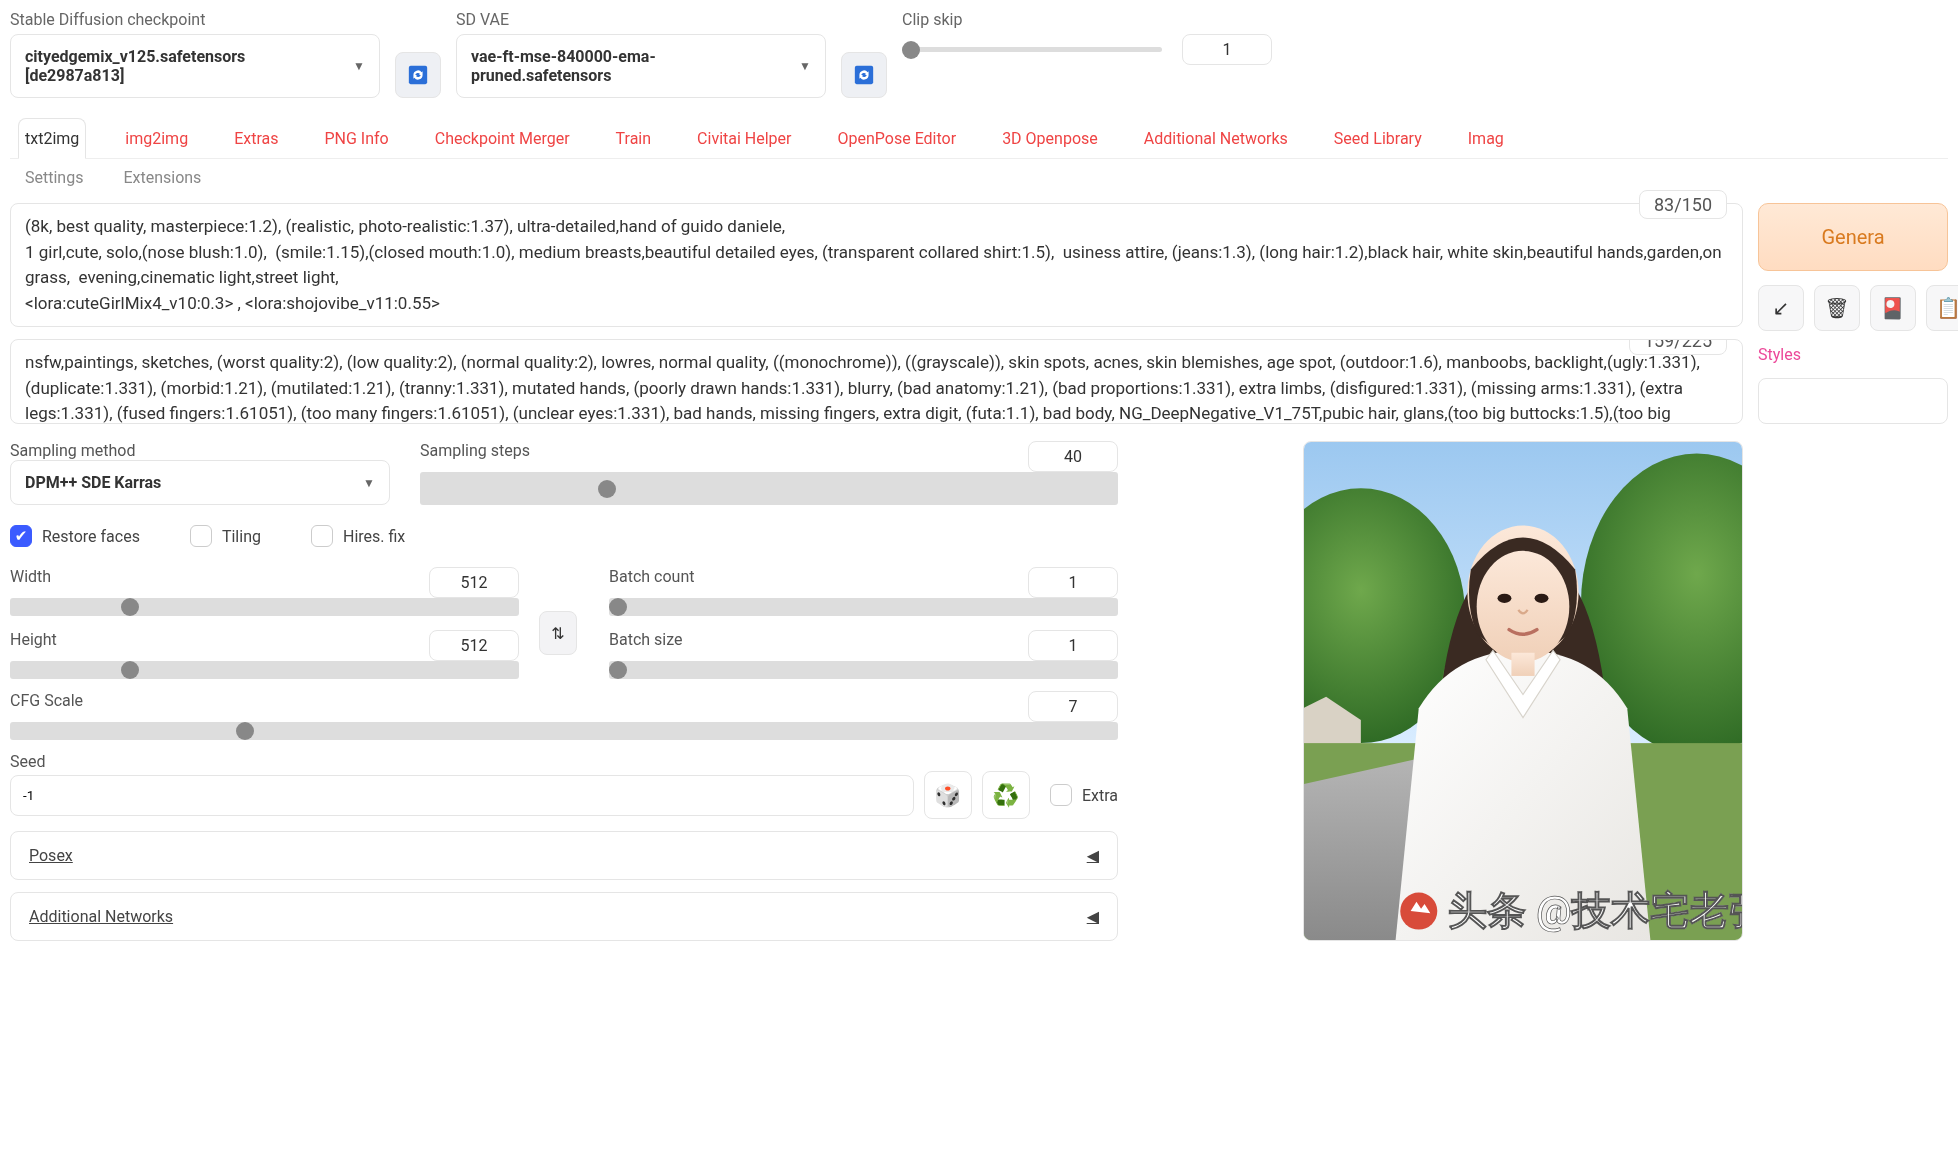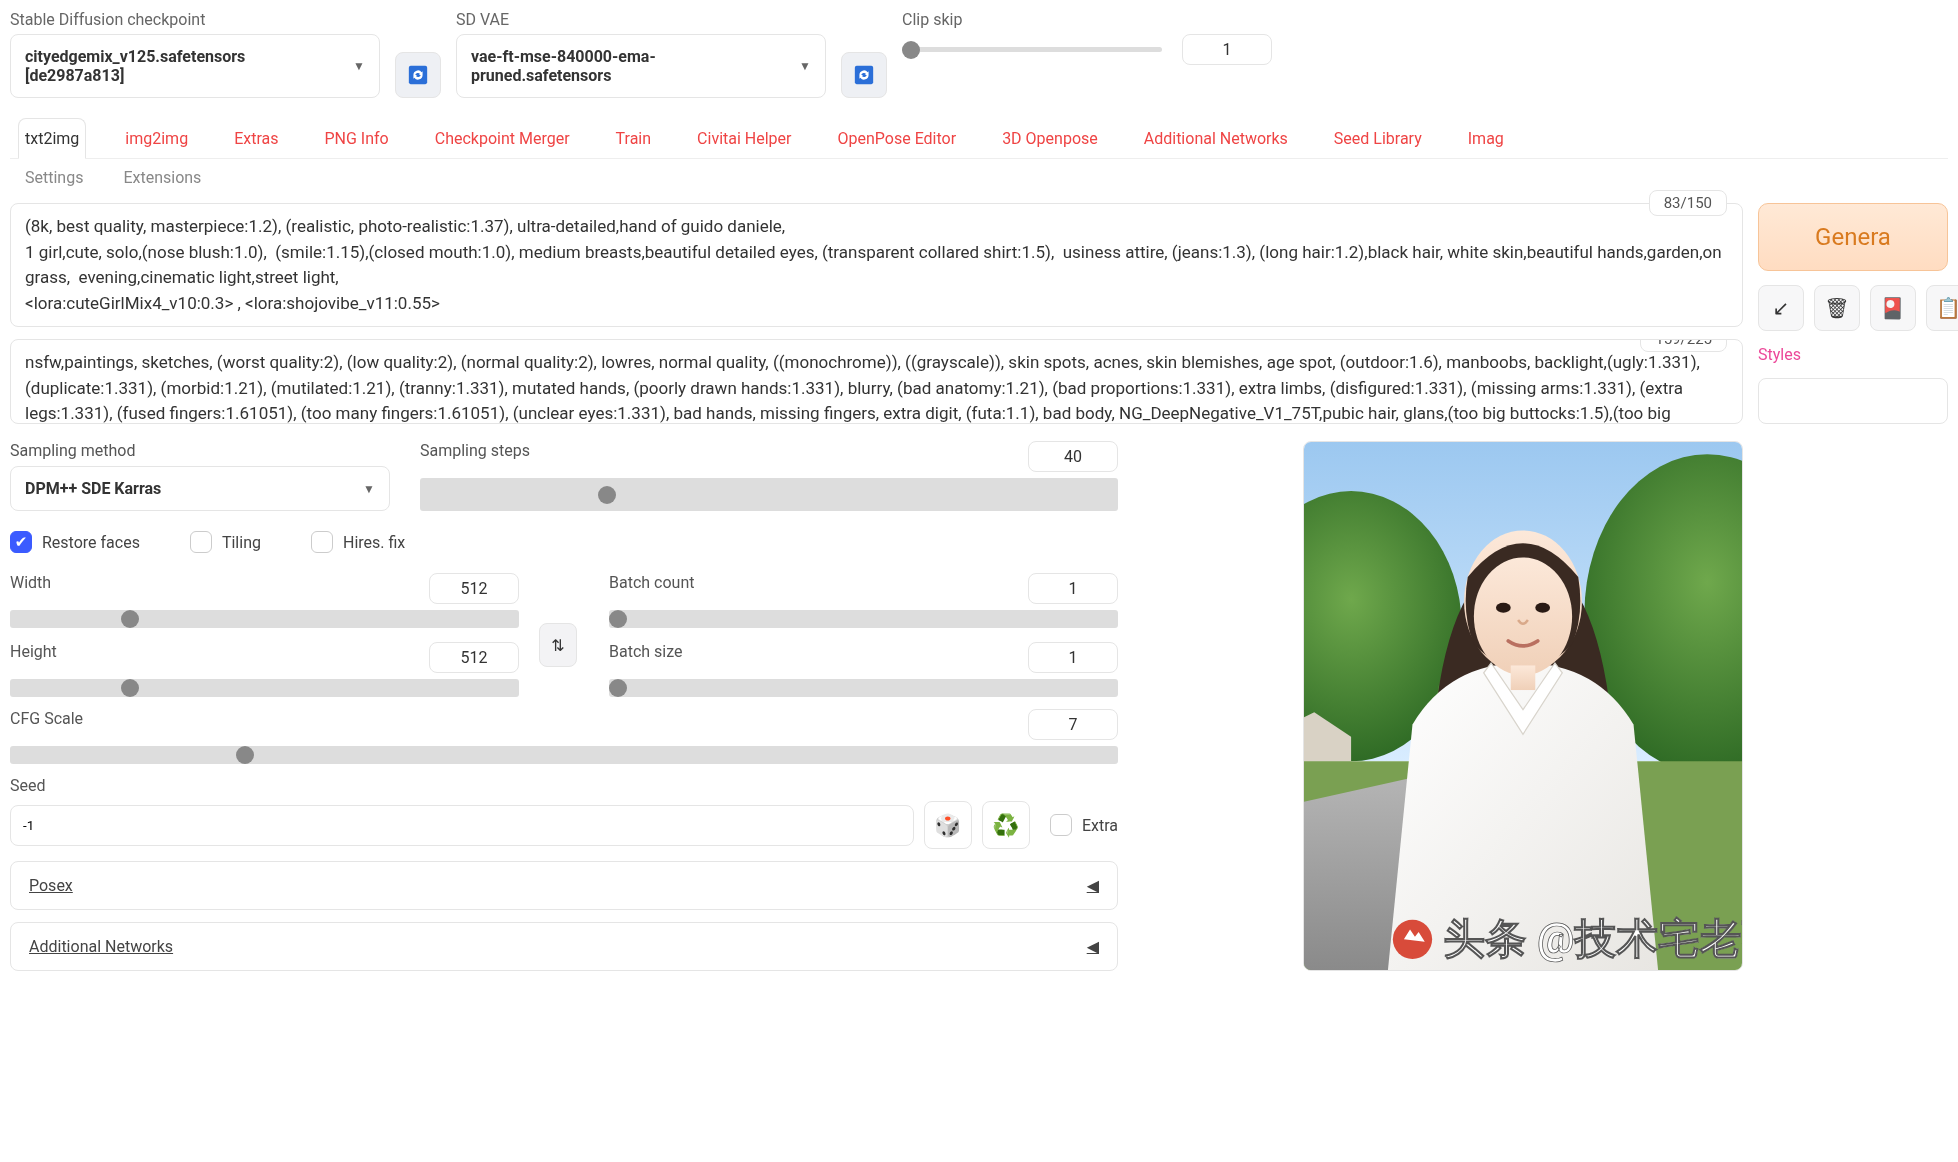--- a/index.html
+++ b/index.html
@@ -18,33 +18,33 @@
 .slider::-webkit-slider-thumb { appearance: none; width: 18px; height: 18px; background: #888; border-radius: 50%; cursor: pointer; }
 .tabs { display: flex; gap: 32px; border-bottom: 1px solid #eee; margin-bottom: 3px; flex-wrap: wrap; padding-left: 8px;}
 .tab { padding: 10px 6px; color: #ef4444; cursor: pointer; border: 1px solid transparent; border-bottom: none; }
 .tab.active { color: #333; border: 1px solid #e5e5e5; border-bottom: 1px solid #fff; border-radius: 8px 8px 0 0; margin-bottom: -1px; background:#fff;}
 .tabs2 { display: flex; gap: 40px; padding-left: 15px; margin-bottom: 10px;}
 .tab2 { color: #888; padding: 6px 0;}
 .main { display: flex; gap: 15px; }
 .left-col { flex: 1; display: flex; flex-direction: column; gap: 12px; }
 .right-col { width: 720px; display: flex; flex-direction: column; gap: 14px; }
 .prompt-wrap { position: relative; border: 1px solid #e5e5e5; border-radius: 8px; padding: 10px 14px; }
-.token-count { position: absolute; top: -14px; right: 15px; background: #fff; border: 1px solid #e5e5e5; border-radius: 8px; padding: 3px 14px; font-size: 15px; color: #555; }
+.token-count { position: absolute; top: -14px; right: 15px; background: #fff; border: 1px solid #e5e5e5; border-radius: 8px; padding: 3px 14px; font-size: 18px; color: #555; }
 .prompt-text { font-size: 17px; line-height: 1.5; color: #333; width: 100%; border: none; resize: none; outline: none; font-family: inherit;}
 .neg-wrap { overflow: hidden; max-height: 85px;}
-.generate-btn { background: linear-gradient(180deg, #ffe9d6, #ffdcc1); border: 1px solid #f7c498; border-radius: 10px; height: 68px; display: flex; align-items: center; justify-content: center; color: #d97a1f; font-size: 24px; cursor: pointer; overflow:hidden;}
+.generate-btn { background: linear-gradient(180deg, #ffe9d6, #ffdcc1); border: 1px solid #f7c498; border-radius: 10px; height: 68px; display: flex; align-items: center; justify-content: center; color: #d97a1f; font-size: 20px; cursor: pointer; overflow:hidden;}
 .icon-row { display: flex; gap: 10px; }
 .icon-btn { flex: 0 0 auto; width: 46px; height: 46px; border: 1px solid #e5e5e5; border-radius: 8px; background: #f7f7f8; display: flex; align-items: center; justify-content: center; font-size: 20px; cursor: pointer;}
 .styles-label { color: #ec4899; }
 .styles-box { border: 1px solid #e5e5e5; border-radius: 8px; height: 46px; }
 .params { display: flex; gap: 15px; margin-top: 5px;}
 .params-left { flex: 1; display: flex; flex-direction: column; gap: 12px; }
 .params-right { width: 610px; display:flex; flex-direction:column;}
 .param-row { display: flex; gap: 30px; }
-.param-col { flex: 1; display: flex; flex-direction: column; gap: 6px; }
+.param-col { flex: 1; display: flex; flex-direction: column; }
 .param-label { color: #555; }
 .param-top { display: flex; justify-content: space-between; align-items: flex-start; gap: 15px;}
 .check-row { display: flex; gap: 50px; margin: 8px 0;}
 .check { display: flex; align-items: center; gap: 10px; cursor: pointer; color:#444;}
 .checkbox { width: 22px; height: 22px; border: 1px solid #ccc; border-radius: 6px; display: inline-flex; align-items:center; justify-content:center;}
 .checkbox.checked { background: #3b5bff; border-color: #3b5bff; color:#fff; font-size:15px;}
 .dim-grid { display: grid; grid-template-columns: 1fr 50px 1fr; gap: 10px 20px; align-items: start; }
 .stack { display:flex; flex-direction:column; gap:14px;}
 .swap-btn { background: #f3f3f5; border: 1px solid #e5e5e5; border-radius: 8px; width: 38px; height: 44px; display: flex; align-items: center; justify-content: center; cursor: pointer; font-size: 16px; align-self: center; margin-top: 20px;}
 .seed-row { display: flex; gap: 10px; align-items: center; }

